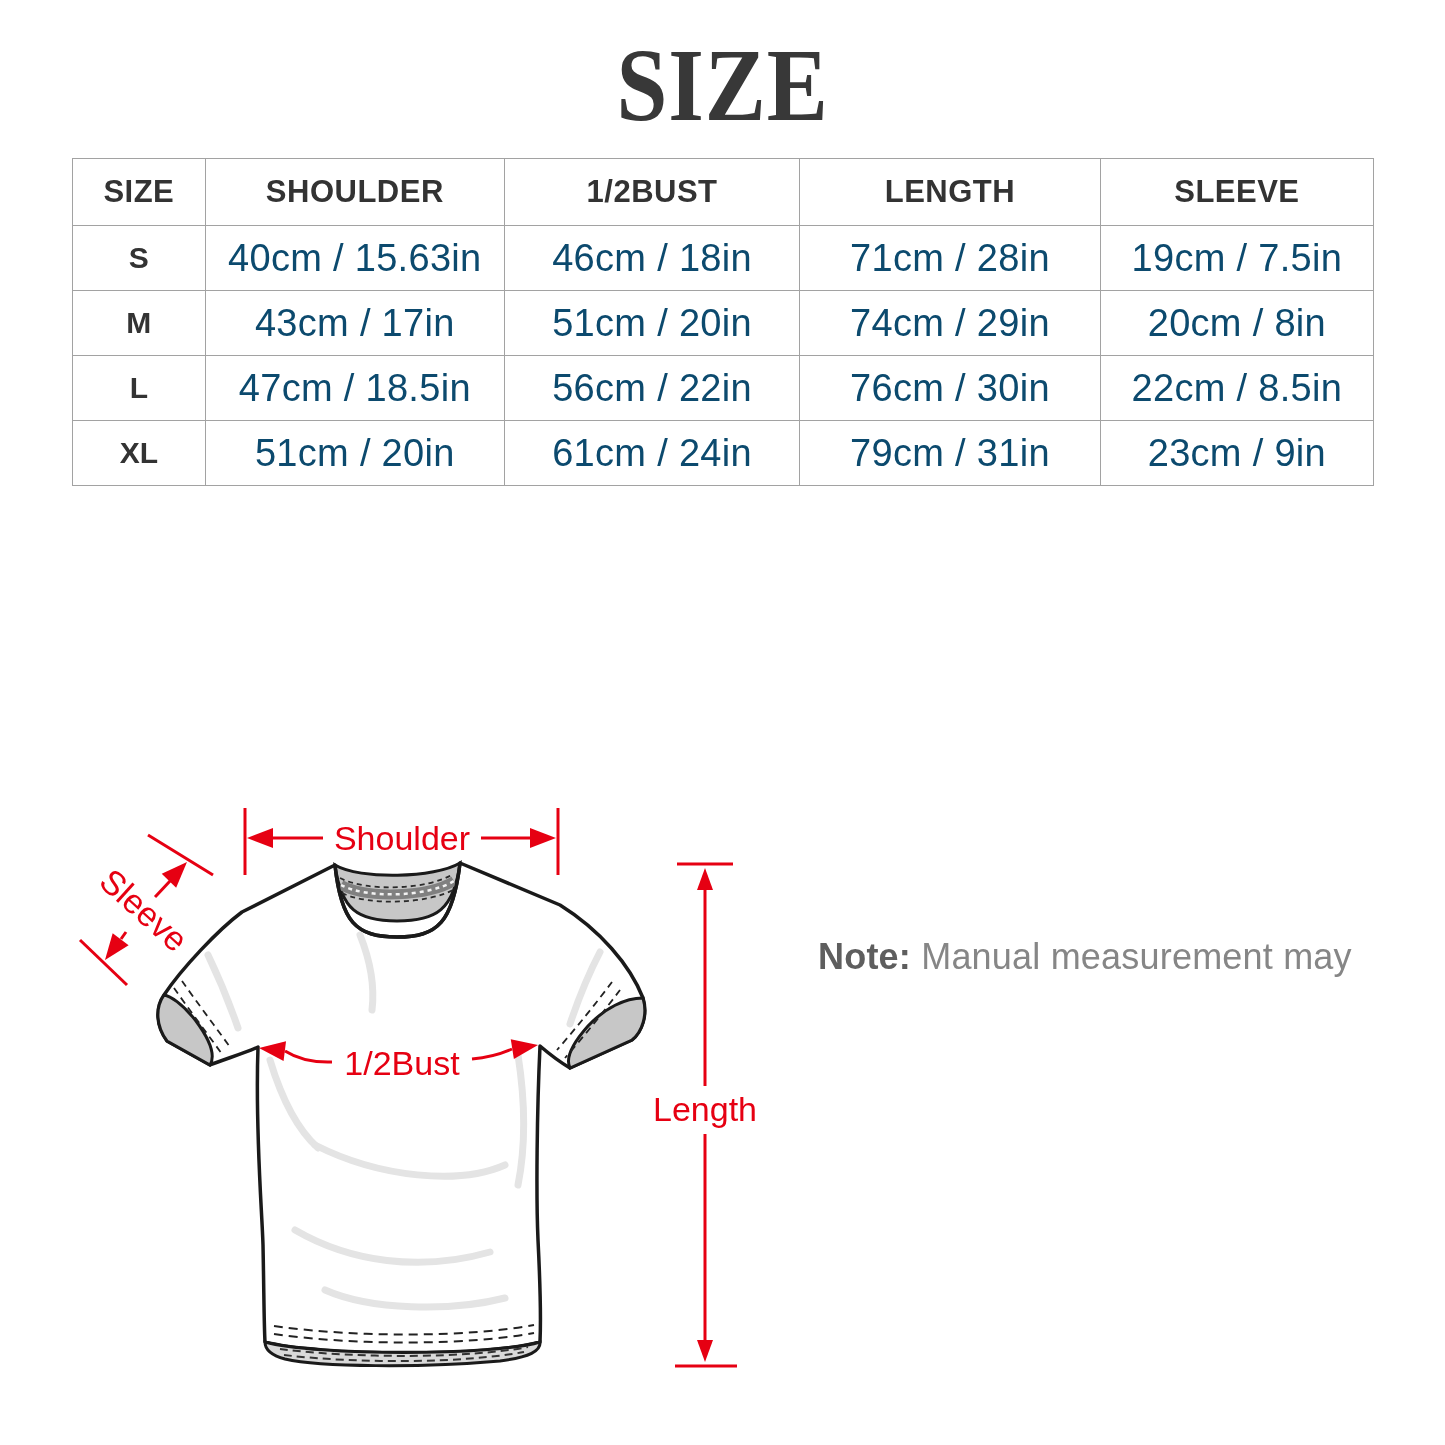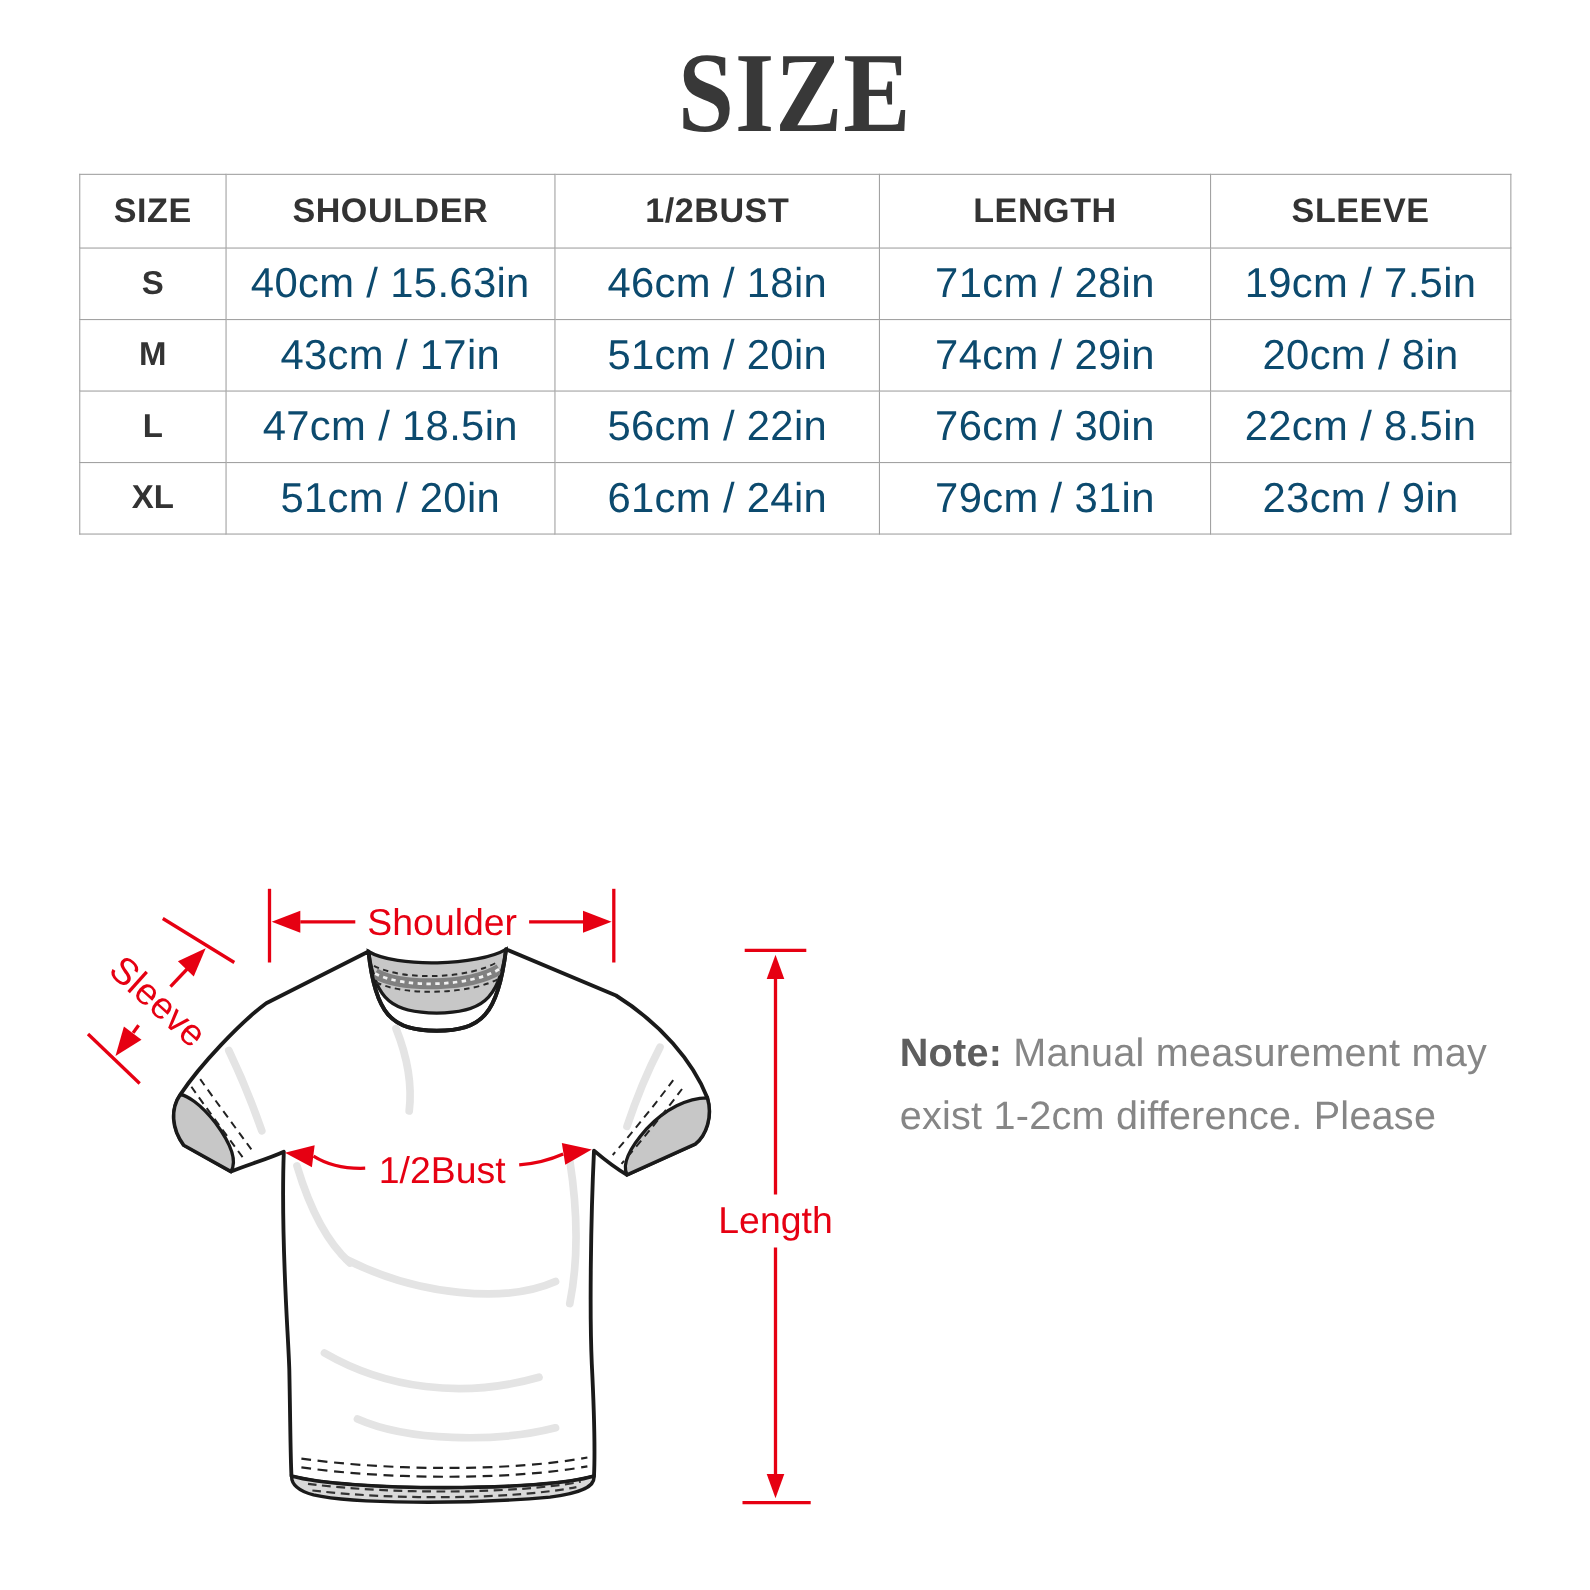--- a/index.html
+++ b/index.html
@@ -191,15 +191,15 @@
     <line x1="645" y1="334" x2="645" y2="542"></line>
     <path d="M0,0 L-22,8 L-22,-8 Z" transform="translate(645,68) rotate(-90)" stroke="none"></path>
     <path d="M0,0 L-22,8 L-22,-8 Z" transform="translate(645,562) rotate(90)" stroke="none"></path>
     <text class="red-label" x="645" y="321" text-anchor="middle" stroke="none">Length</text>
   </g>
 </svg>
 
 <div class="note-block">
   <span class="note-bold">Note:</span>
   <span>Manual measurement may</span><br>
-  <span>exist 1-2cm difference. Please</span><br>
+  <br>
   <br>
 </div>
 
 </body></html>

